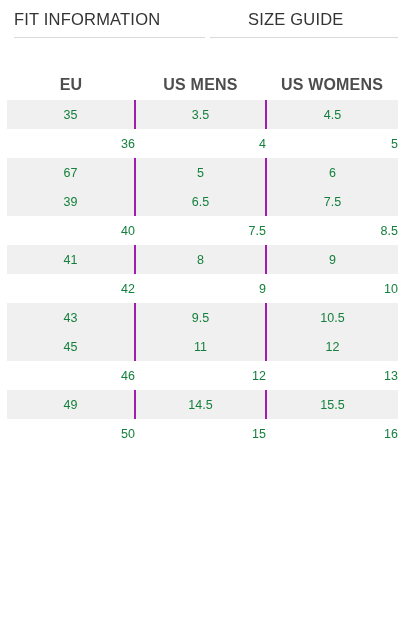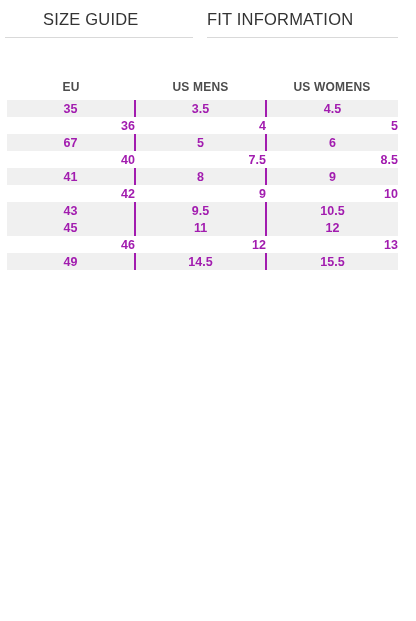--- a/index.html
+++ b/index.html
@@ -52,29 +52,29 @@
   }
   table.size-table {
     width: 391px;
     border-collapse: collapse;
     table-layout: fixed;
   }
   table.size-table th,
   table.size-table td {
     text-align: center;
     font-size: 12.5px;
-    color: #a21caf;
+    color: #15803d;
     padding: 0;
-    height: 17px;
+    height: 29px;
     vertical-align: middle;
-    font-weight: bold;
+    font-weight: normal;
   }
   table.size-table th {
     font-weight: bold;
-    font-size: 12px;
+    font-size: 16px;
     color: #4d4d4d;
     letter-spacing: 0.2px;
     height: 30px;
     padding-bottom: 6px;
     vertical-align: bottom;
   }
   table.size-table col.c1 { width: 128px; }
   table.size-table col.c2 { width: 131px; }
   table.size-table col.c3 { width: 132px; }
 
@@ -91,22 +91,22 @@
   }
   tbody tr.even td {
     background: #ffffff;
     text-align: right;
   }
 </style>
 </head>
 <body>
 
 <div class="tabs">
+  <div class="tab tab-fit">FIT INFORMATION</div>
   <div class="tab tab-size">SIZE GUIDE</div>
-  <div class="tab tab-fit">FIT INFORMATION</div>
 </div>
 
 <div class="table-wrap">
   <table class="size-table">
     <colgroup>
       <col class="c1">
         <col class="c2">
         <col class="c3">
     </colgroup>
     <thead>
@@ -124,20 +124,25 @@
         </tr>
         <tr class="even">
           <td>36</td>
           <td>4</td>
           <td>5</td>
         </tr>
         <tr class="odd">
           <td>67</td>
           <td>5</td>
           <td>6</td>
+        </tr>
+        <tr class="odd">
+          <td>39</td>
+          <td>6.5</td>
+          <td>7.5</td>
         </tr>
         <tr class="even">
           <td>40</td>
           <td>7.5</td>
           <td>8.5</td>
         </tr>
         <tr class="odd">
           <td>41</td>
           <td>8</td>
           <td>9</td>
@@ -160,15 +165,20 @@
         <tr class="even">
           <td>46</td>
           <td>12</td>
           <td>13</td>
         </tr>
         <tr class="odd">
           <td>49</td>
           <td>14.5</td>
           <td>15.5</td>
         </tr>
+        <tr class="even">
+          <td>50</td>
+          <td>15</td>
+          <td>16</td>
+        </tr>
       </tbody>
   </table>
 </div>
 
 </body></html>

